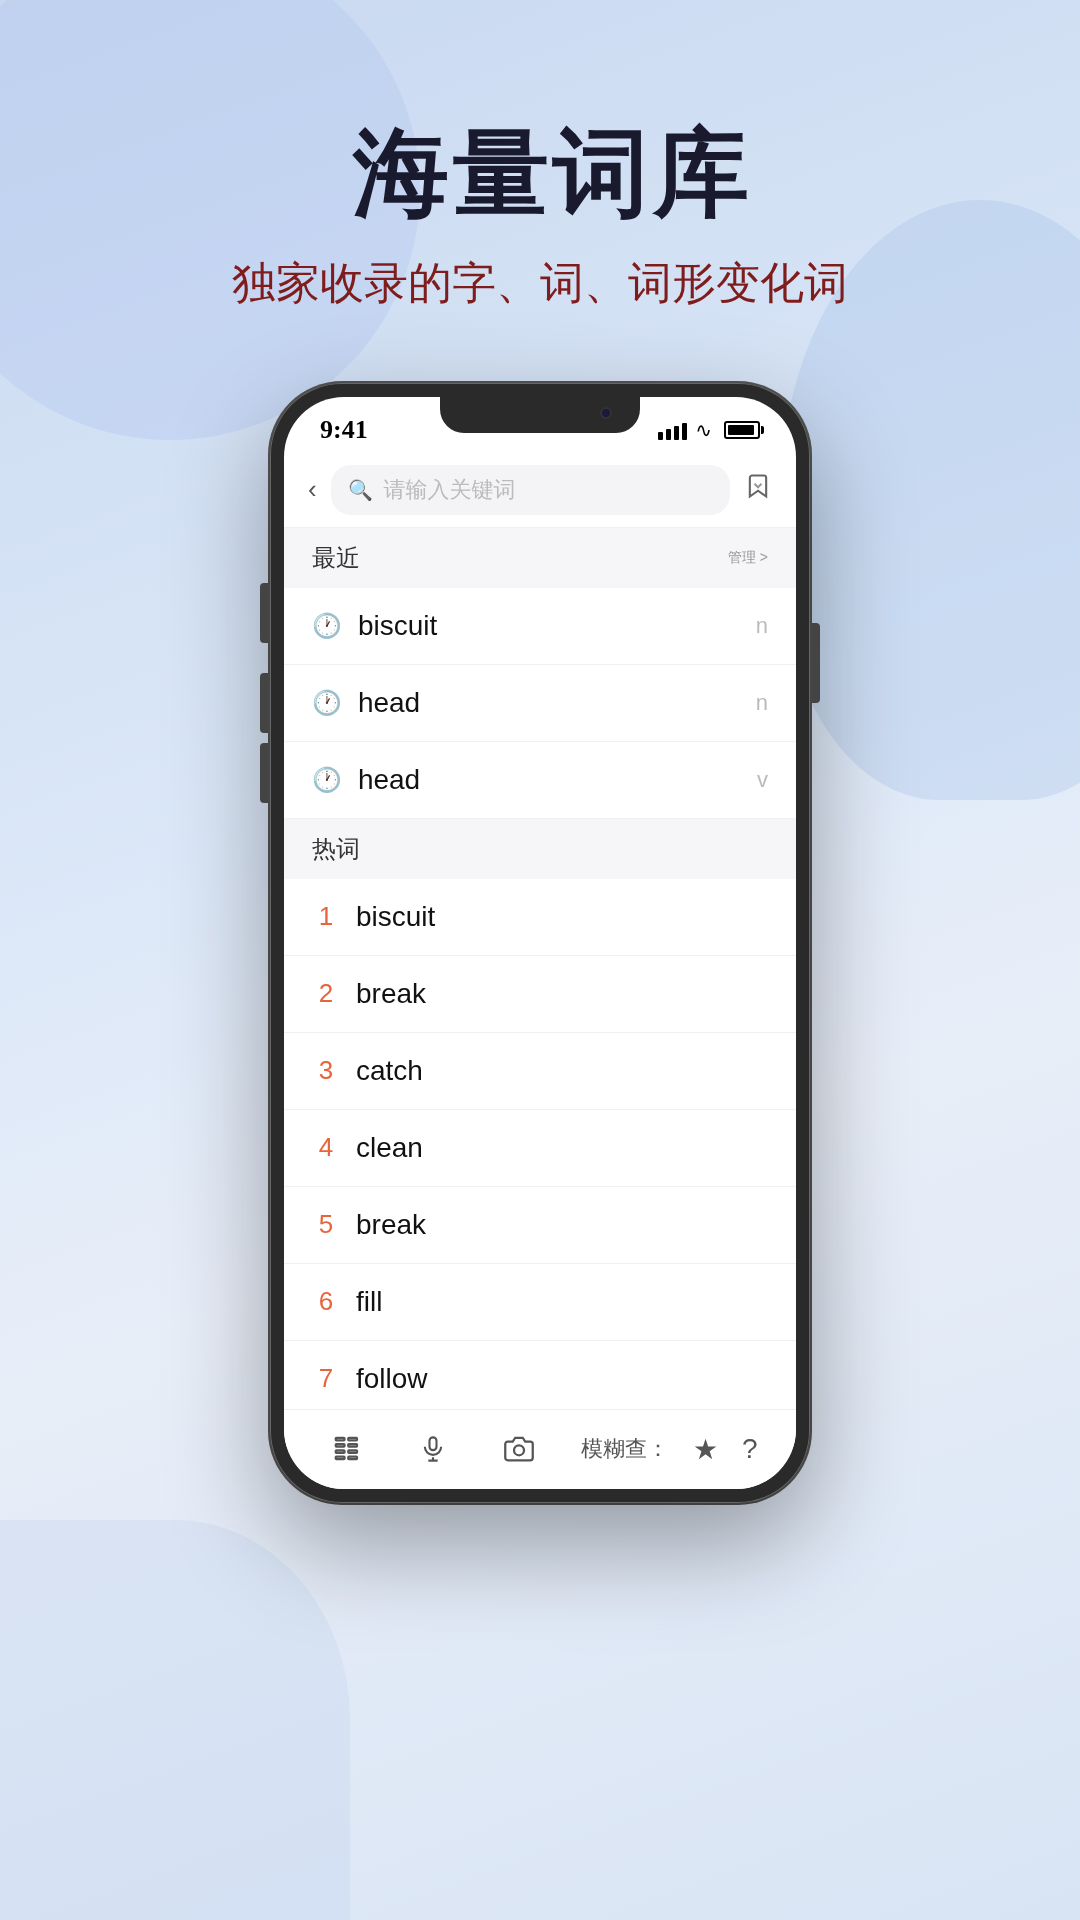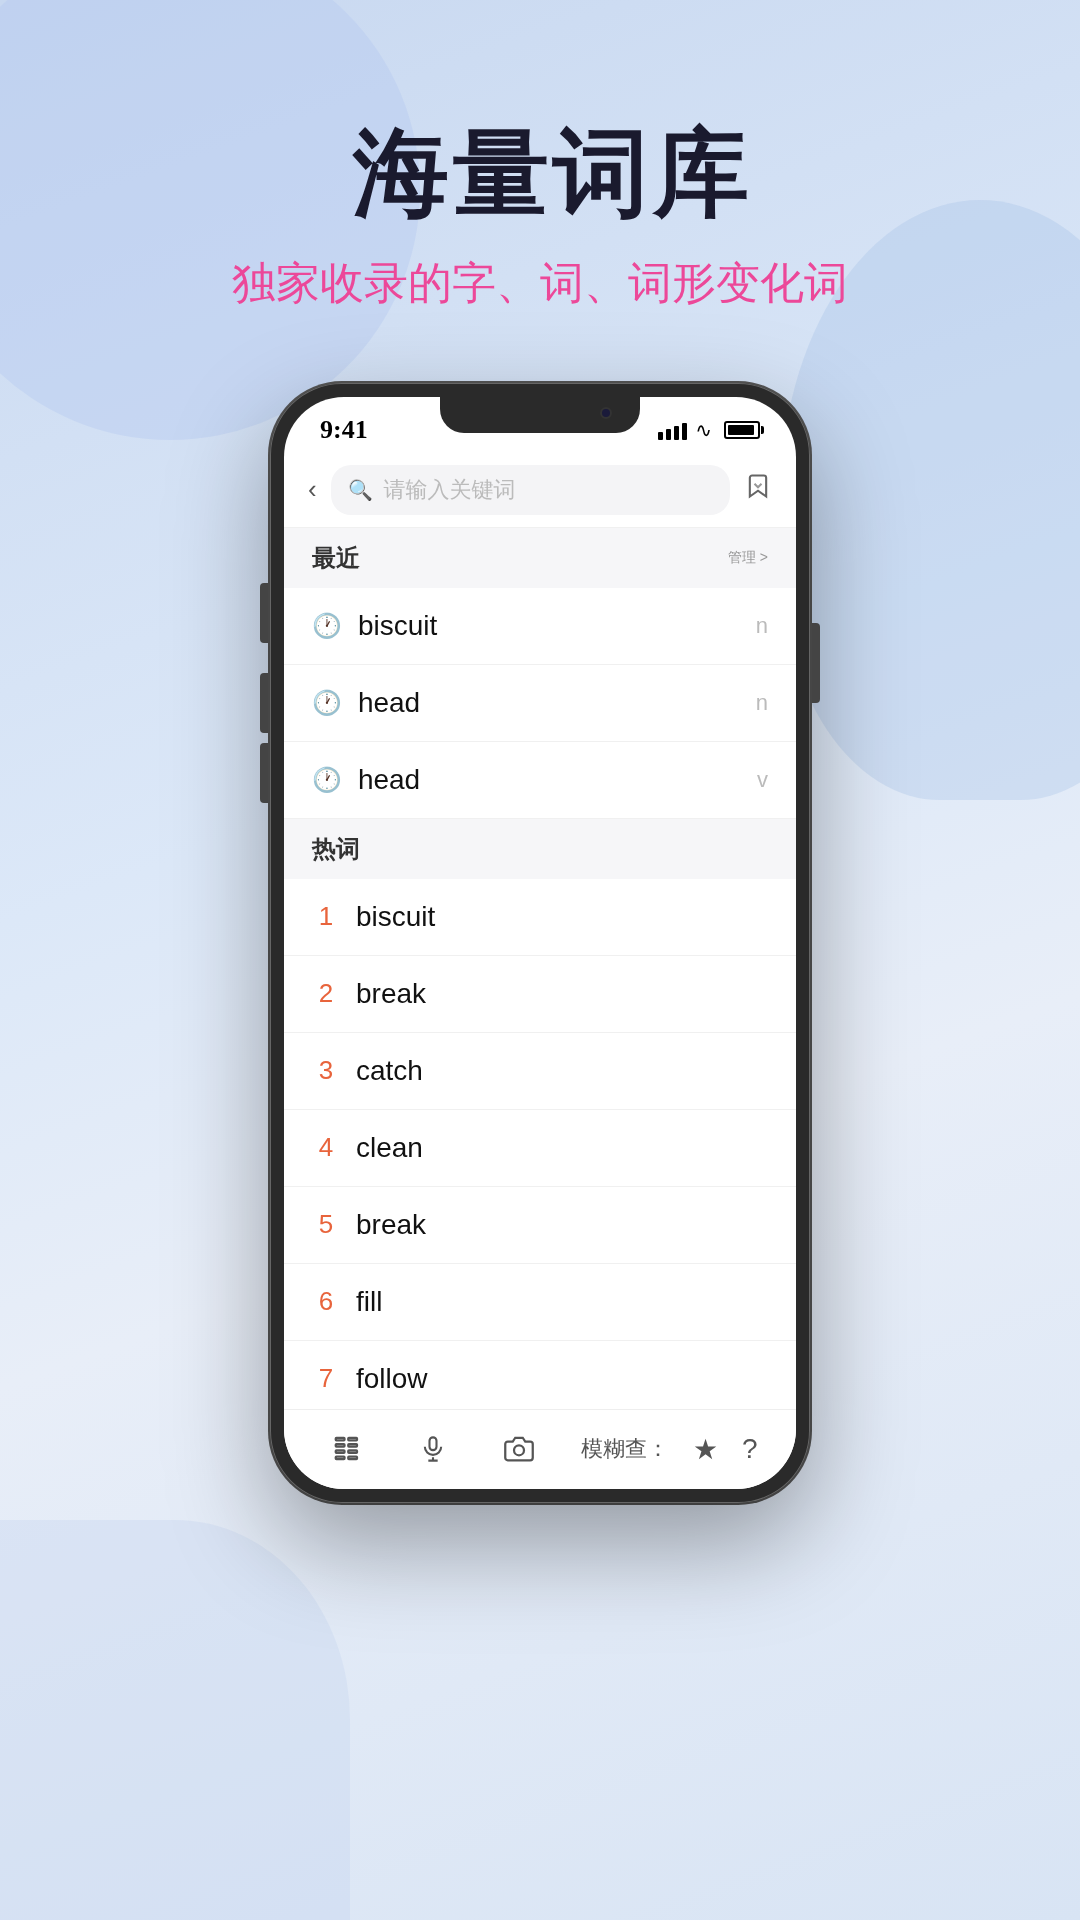--- a/index.html
+++ b/index.html
@@ -52,21 +52,21 @@
     .main-title {
       font-size: 96px;
       font-weight: 900;
       color: #1a1a2e;
       letter-spacing: 4px;
       line-height: 1.1;
       padding-left: 26px;
     }
     .sub-title {
       font-size: 44px;
-      color: #ec4899;
+      color: #7f1d1d;
       margin-top: 28px;
       font-weight: 400;
     }
 
     
     .phone-container {
       position: relative;
       z-index: 10;
       display: flex;
       justify-content: center;
@@ -250,21 +250,21 @@
     }
     .section-header {
       background: #f6f6f8;
       padding: 14px 28px;
       display: flex;
       align-items: center;
       justify-content: space-between;
     }
     .section-title {
       font-size: 24px;
-      font-weight: 700;
+      font-weight: 400;
       color: #333;
       text-align: right;
     }
     .section-manage {
       font-size: 14px;
       color: #999;
       cursor: pointer;
     }
 
     .list-item {

